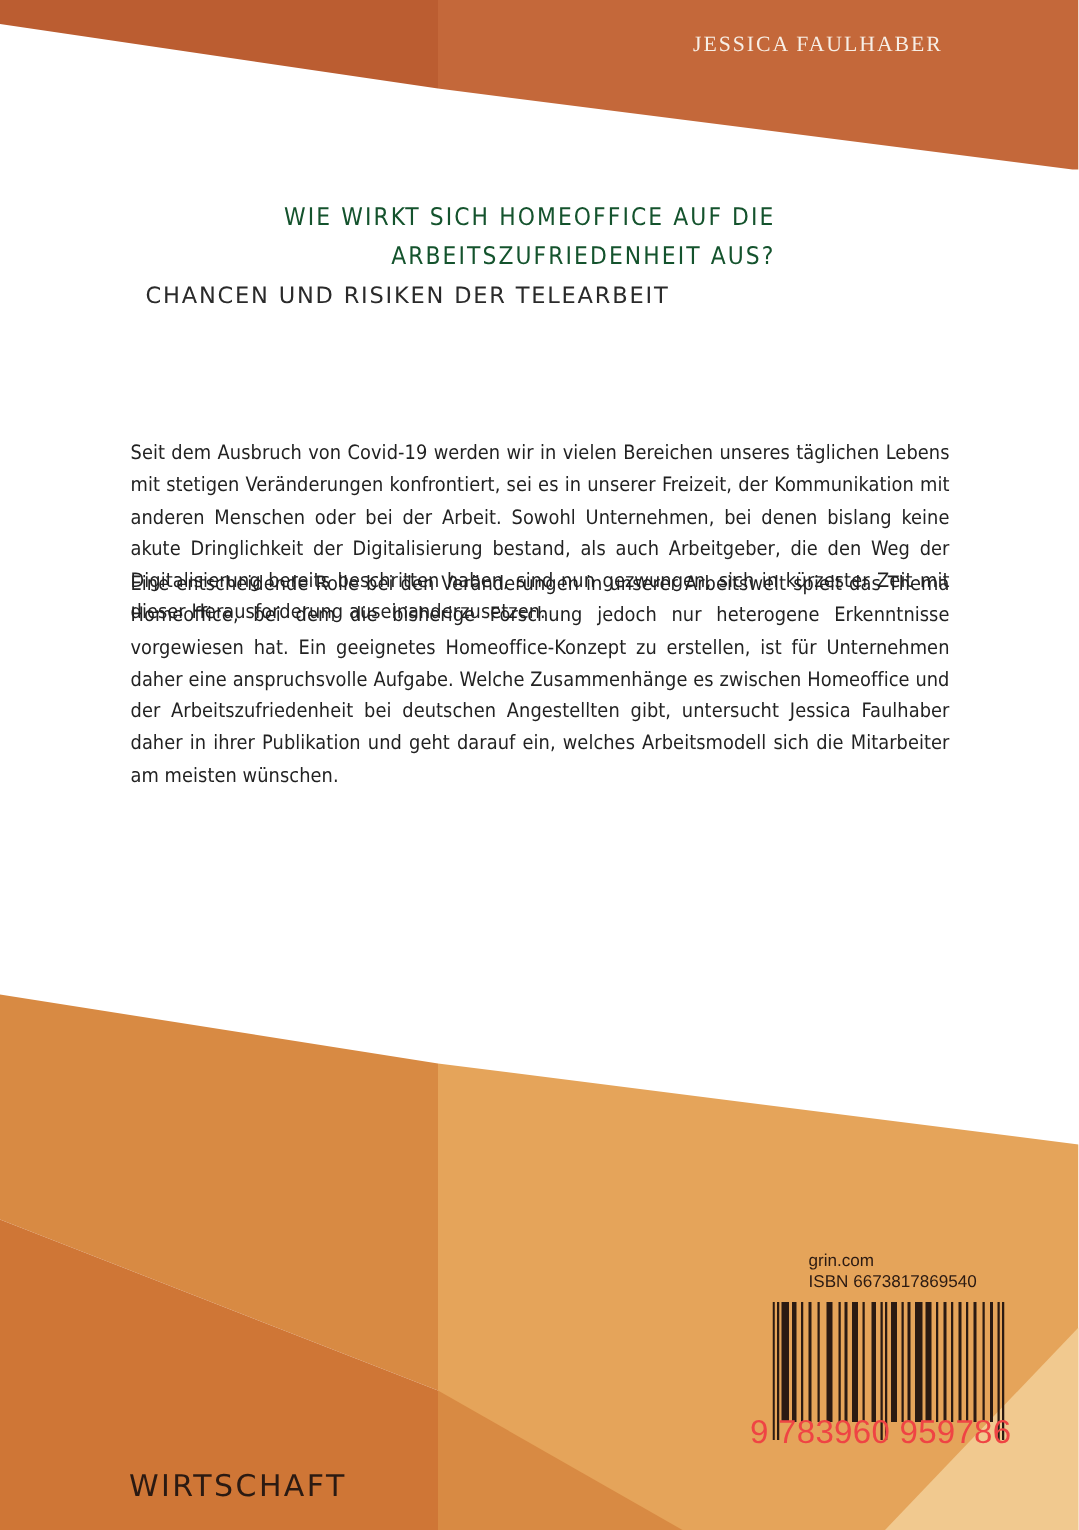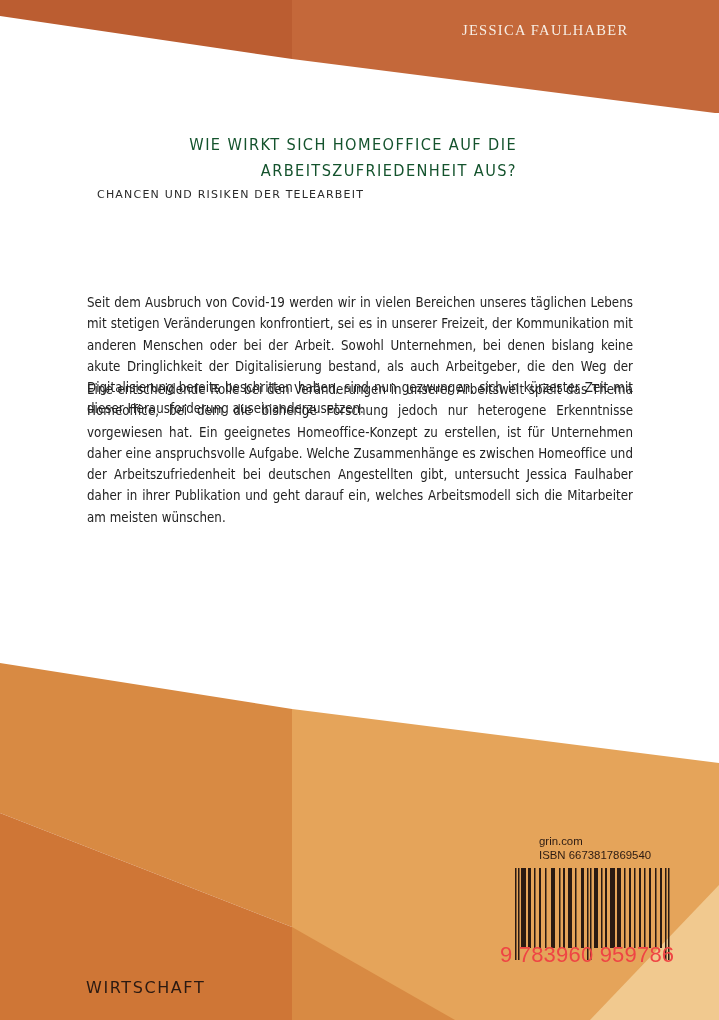--- a/index.html
+++ b/index.html
@@ -15,35 +15,35 @@
     font-family: Liberation Serif, serif;
     font-stretch: condensed;
   }
   .title {
     position: absolute; left: 97px; top: 132px; width: 420px;
     color: #14532d; font-size: 16.2px; line-height: 26px; letter-spacing: 1.4px;
     font-family: "DejaVu Sans", sans-serif; font-stretch: condensed; text-align: right;
   }
   .subtitle {
     position: absolute; left: 97px; top: 188px;
-    color: #2a2a2a; font-size: 11px; letter-spacing: 1.2px;
+    color: #2a2a2a; font-size: 15px; letter-spacing: 1.2px;
     font-family: "DejaVu Sans", sans-serif;
   }
   .body-text {
     position: absolute; left: 87px; width: 546px;
     color: #222; font-size: 13.2px; line-height: 21.3px;
     text-align: justify; letter-spacing: 0.05px;
     font-family: "DejaVu Sans Condensed", "DejaVu Sans", sans-serif;
     font-stretch: condensed;
   }
   .p1 { top: 260px; margin-top: 32px; }
   .p2 { top: 379px; }
   .category {
     position: absolute; left: 86px; top: 978px;
-    color: #2b1a12; font-size: 16px; letter-spacing: 1.6px;
+    color: #2b1a12; font-size: 20px; letter-spacing: 1.6px;
     font-family: "DejaVu Sans", sans-serif;
   }
   .publisher {
     position: absolute; left: 503px; top: 834px;
     color: #2b1a12; font-size: 11.4px; line-height: 14px;
     font-family: "Liberation Sans", sans-serif;
     margin-left: 36px;
   }
   .barcode { position: absolute; left: 515px; top: 868px; width: 158px; height: 92px; }
   .barcode-digits {

